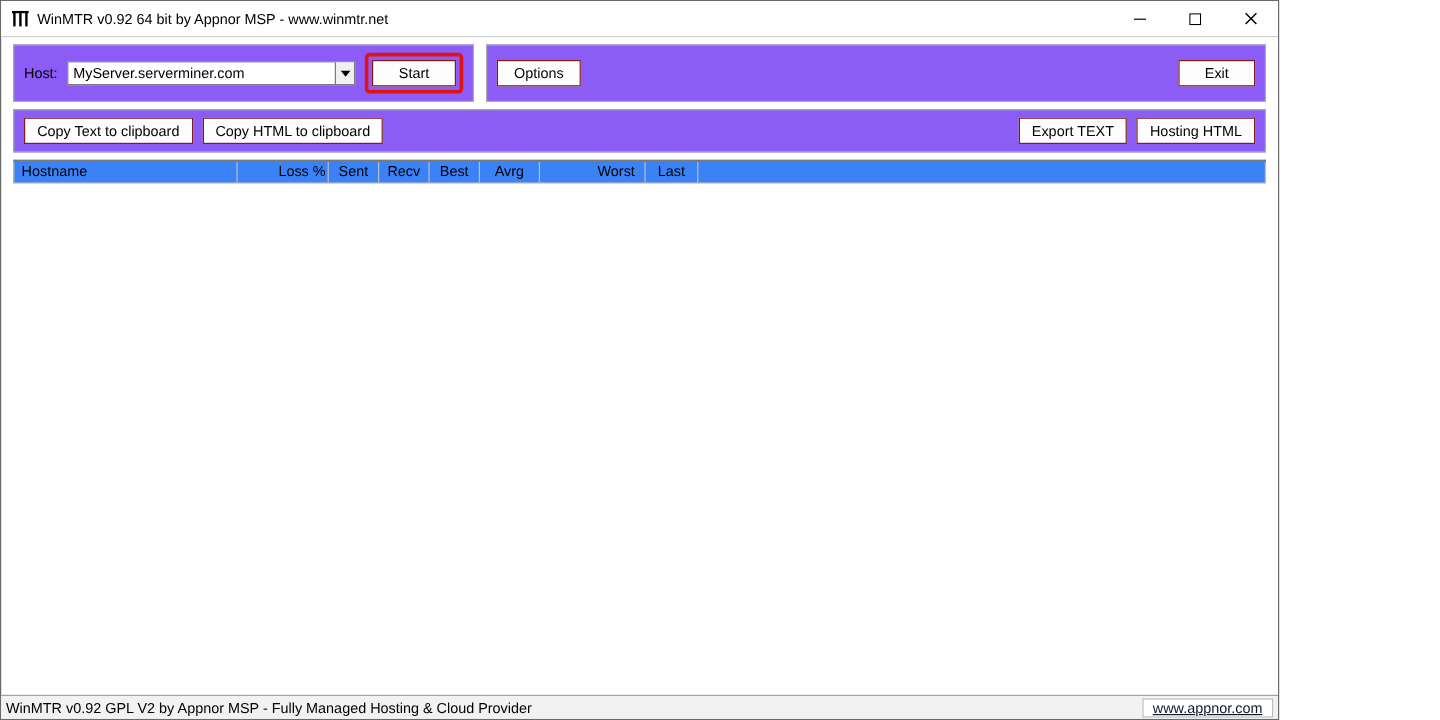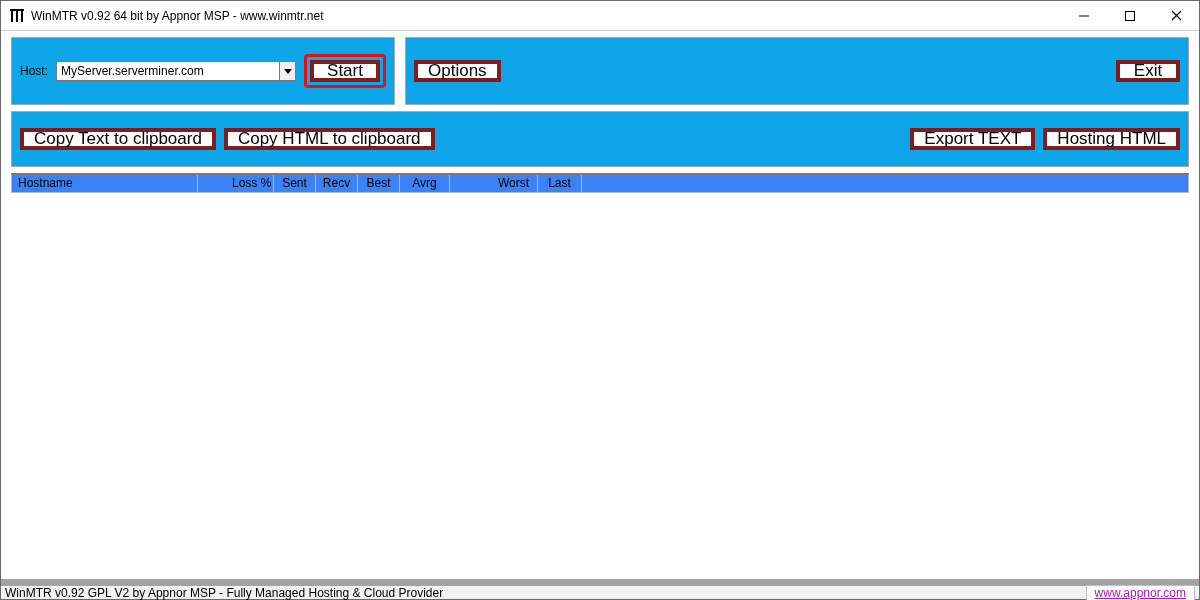--- a/index.html
+++ b/index.html
@@ -6,21 +6,21 @@
   html, body {
     margin: 0; padding: 0;
     font-family: "Segoe UI", Tahoma, Arial, sans-serif;
     font-size: 12px;
     background: #fff;
     color: #000;
     width: 1200px; height: 600px;
     overflow: hidden;
   }
   .window {
-    width: 1200px; height: 600px;
+    width: 1066px; height: 600px;
     border: 1px solid #6a6a6a;
     display: flex;
     flex-direction: column;
     background: #fff;
   }
   .titlebar {
     height: 30px;
     display: flex;
     align-items: center;
     border-bottom: 1px solid #d0d0d0;
@@ -57,24 +57,24 @@
     display: flex;
     flex-direction: column;
   }
   .toolbar-row {
     display: flex;
     gap: 10px;
     padding: 6px 10px;
   }
   .panel {
     border: 1px solid #a9a9a9;
-    background: #0ea5e9;
-    display: flex;
-    align-items: center;
-    padding: 16px 8px;
+    background: #8b5cf6;
+    display: flex;
+    align-items: center;
+    padding: 6px 8px;
     gap: 8px;
   }
   .panel.grow { flex: 1; }
   .panel .spacer { flex: 1; }
   .label {
     font-size: 12px;
   }
   .combo {
     display: flex;
     align-items: stretch;
@@ -104,23 +104,23 @@
   .combo .dd::after {
     content: "";
     border-left: 4px solid transparent;
     border-right: 4px solid transparent;
     border-top: 5px solid #000;
   }
   .btn {
     height: 22px;
     min-width: 70px;
     padding: 0 10px;
-    border: 4px solid #7f1d1d;
+    border: 1px solid #7f1d1d;
     background: #fdfdfd;
-    font-size: 17px;
+    font-size: 12px;
     display: inline-flex;
     align-items: center;
     justify-content: center;
     cursor: default;
   }
   .highlight-ring {
     border: 3px solid #e11212;
     border-radius: 4px;
     padding: 3px;
     display: inline-flex;
@@ -157,37 +157,37 @@
   }
   .th:last-child { border-right: none; }
   .table-body {
     flex: 1;
     background: #fff;
   }
 
   .statusbar {
     height: 20px;
     background: #f2f2f2;
-    border-top: 7px solid #a3a3a3;
+    border-top: 1px solid #a3a3a3;
     display: flex;
     align-items: center;
     font-size: 12px;
     padding: 0 4px 0 4px;
   }
   .statusbar .status-text { flex: 1; }
   .statusbar .link-cell {
     border: 1px solid #bdbdbd;
     background: #fff;
     padding: 0 8px;
     height: 16px;
     display: flex;
     align-items: center;
   }
   .statusbar a {
-    color: #a21caf;
+    color: #0f172a;
     text-decoration: underline;
     font-size: 12px;
   }
 </style>
 </head>
 <body>
 
 <div class="window">
   <div class="titlebar">
     <span class="app-icon">

